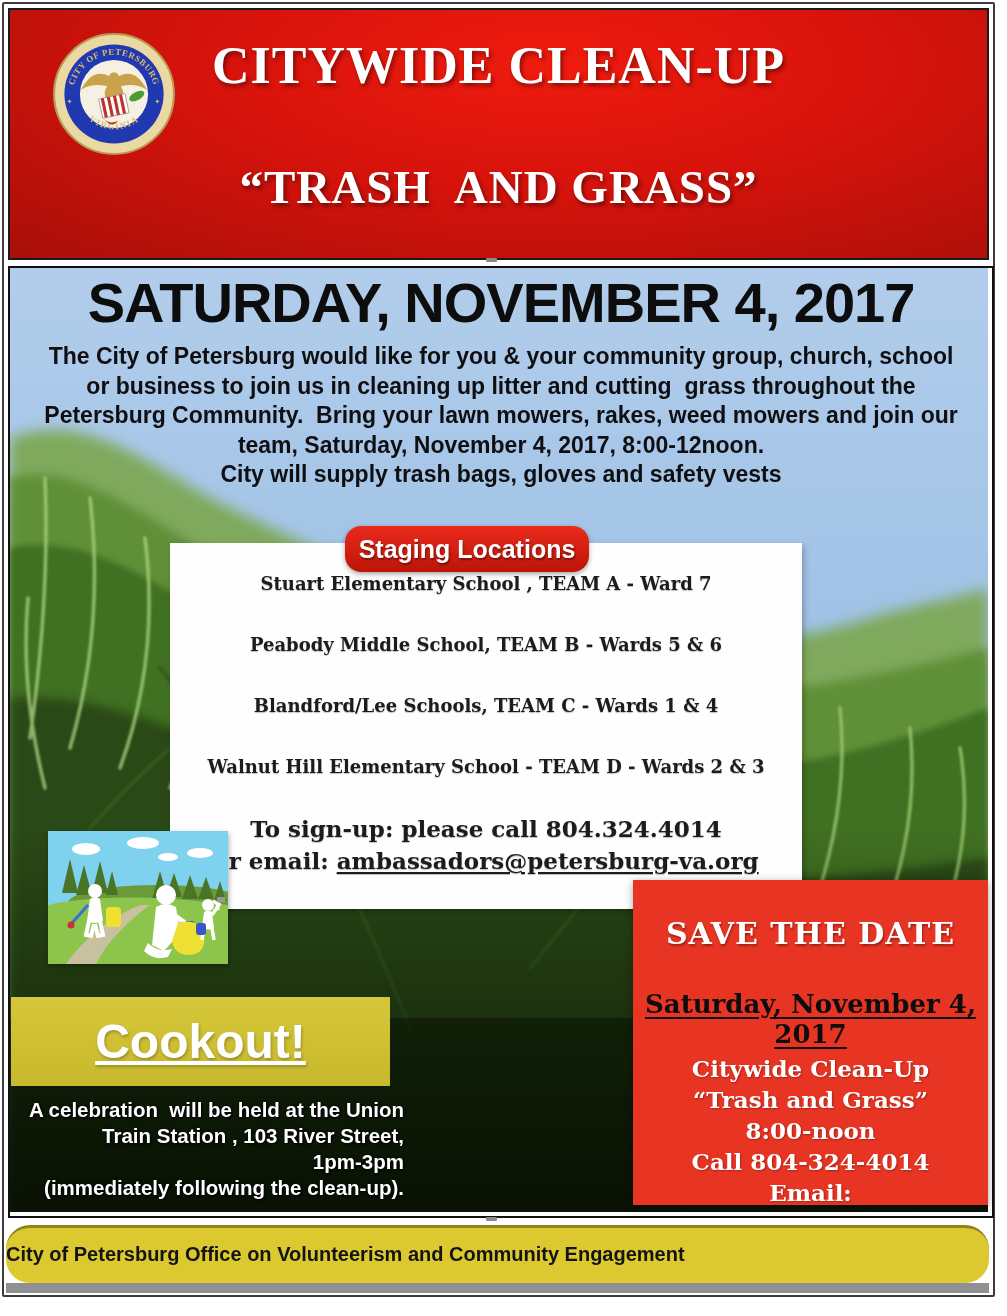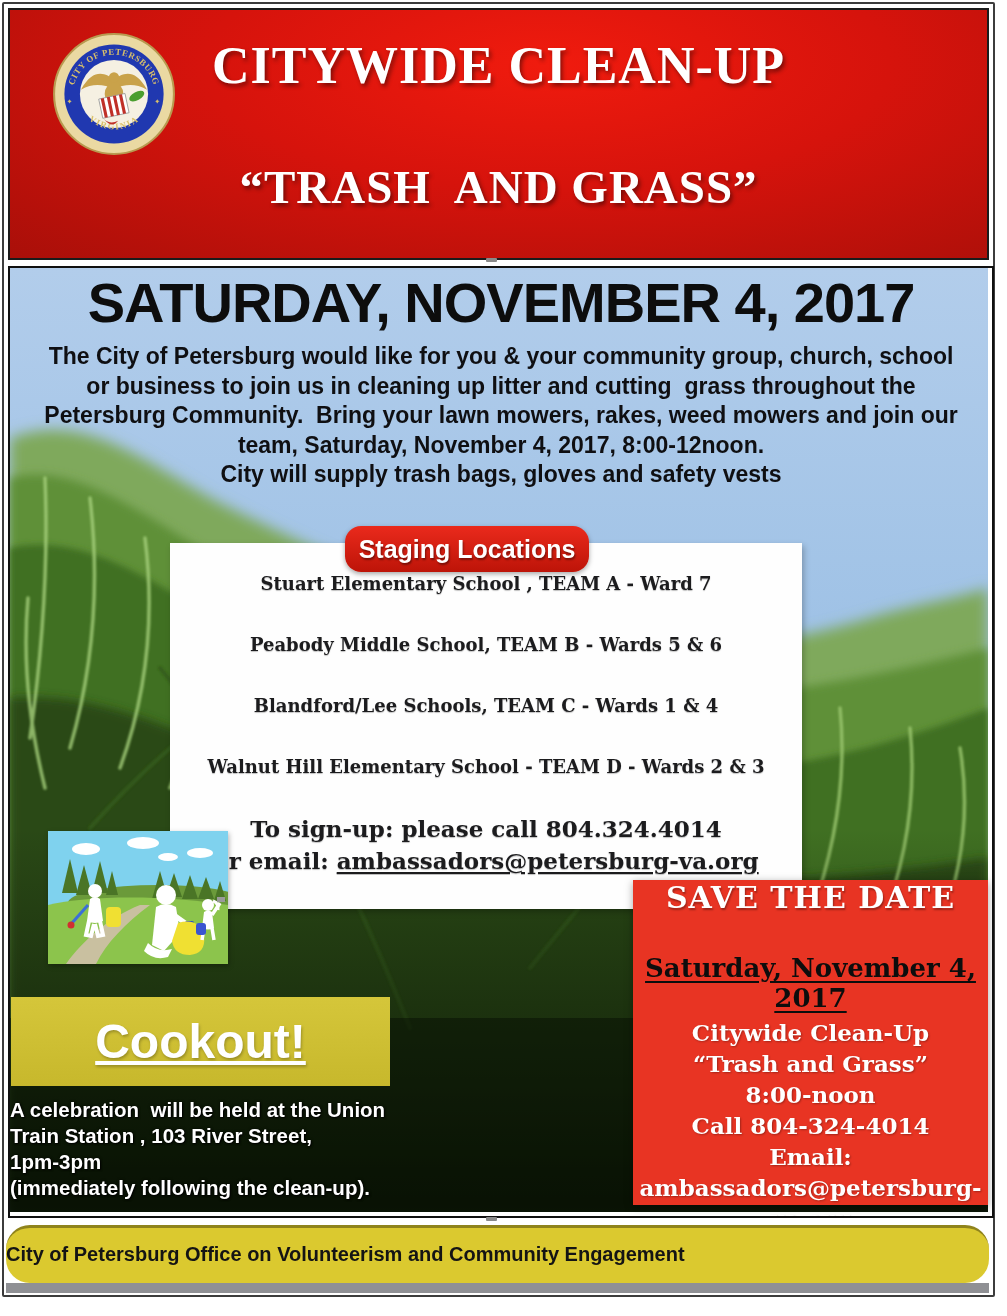--- a/index.html
+++ b/index.html
@@ -45,33 +45,33 @@
                     text-shadow:0 1px 1px rgba(0,0,0,.25);}
   .signup{margin-top:26px;font-size:23px;font-weight:600;line-height:32px;
           text-shadow:0 1px 1px rgba(0,0,0,.25);}
   .signup .email{text-decoration:underline;text-underline-offset:3px;}
 
   .cartoon{position:absolute;left:38px;top:563px;width:180px;height:133px;z-index:4;
            box-shadow:1px 2px 5px rgba(0,0,0,.3);}
 
   .save-box{position:absolute;left:623px;top:612px;width:355px;height:325px;z-index:3;
             background:#e83423;box-shadow:0 2px 8px rgba(0,0,0,.35);
-            text-align:center;font-family:"DejaVu Serif",serif;box-sizing:border-box;}
+            text-align:center;font-family:"DejaVu Serif",serif;box-sizing:border-box;padding-top:36px;}
   .save-title{color:#fff;font-weight:bold;font-size:30px;letter-spacing:1px;
               text-shadow:1px 2px 2px rgba(0,0,0,.35);margin-bottom:38px;}
   .save-date{color:#0d0d0d;font-weight:bold;font-size:26px;
              text-decoration:underline;text-underline-offset:4px;margin-bottom:4px;}
   .save-box .sline{color:#fff;font-size:23px;font-weight:600;line-height:31px;
                    text-shadow:1px 1px 2px rgba(0,0,0,.3);}
 
   .cookout-badge{position:absolute;left:1px;top:729px;width:379px;height:89px;z-index:3;
                  background:linear-gradient(#d5c63a,#c7b82c);
                  color:#fff;font-weight:bold;font-size:48px;text-align:center;line-height:89px;
                  text-shadow:1px 2px 3px rgba(0,0,0,.25);text-decoration:underline;}
-  .cookout-text{position:absolute;left:0;top:829px;width:394px;z-index:3;text-align:left;}
+  .cookout-text{position:absolute;left:0;top:829px;width:394px;z-index:3;text-align:right;}
   .cookout-text .ln{color:#fff;font-weight:bold;font-size:20.5px;line-height:26px;white-space:pre;
                     text-shadow:1px 1px 2px #000,0 0 3px rgba(0,0,0,.7);}
 
   
   .footer{position:absolute;left:6px;top:1225px;width:983px;height:58px;
           background:#dbc92f;border-top:3px solid #8f831c;box-sizing:border-box;
           text-align:left;font-weight:bold;font-size:20px;color:#141414;line-height:52px;border-radius:24px;}
   .bottom-strip{position:absolute;left:6px;top:1283px;width:983px;height:10px;background:#8f9094;}
 </style>
 </head>

